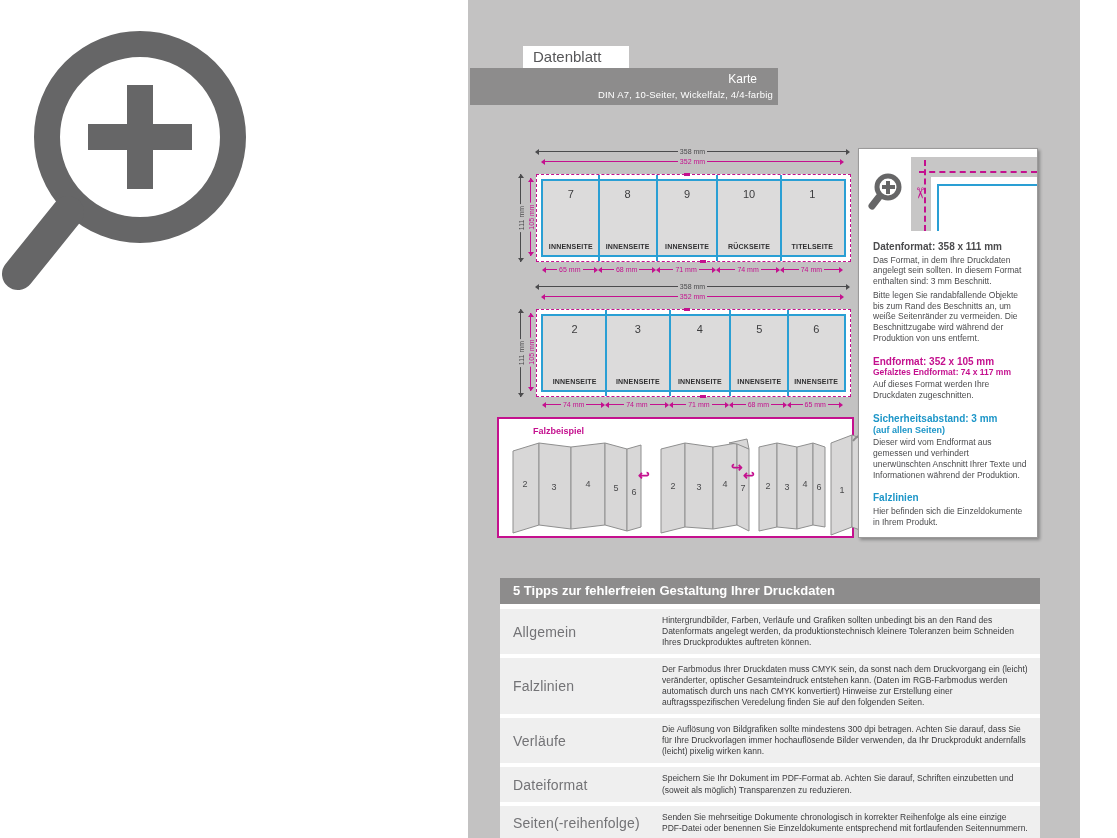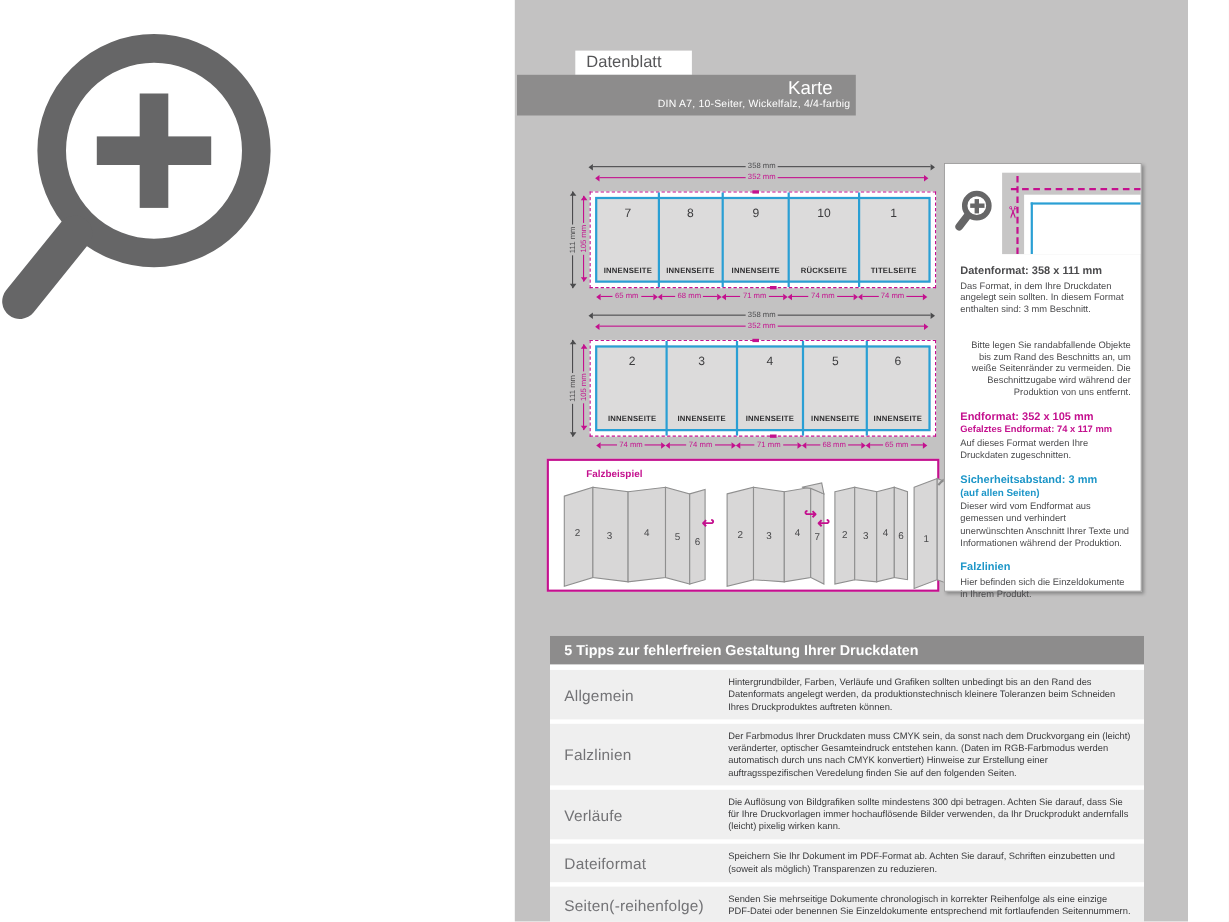--- a/index.html
+++ b/index.html
@@ -5,21 +5,21 @@
   html,body{margin:0;padding:0;background:#fff;}
   .canvas{position:relative;width:1117px;height:838px;background:#fff;overflow:hidden;
           font-family:"Liberation Sans",sans-serif;}
   .strip{position:absolute;left:468px;top:0;width:612px;height:838px;background:#c3c2c2;}
 
   
   .label-datenblatt{position:absolute;left:487px;top:46px;width:106px;height:22px;background:#fff;
     color:#565658;font-size:15px;line-height:22px;padding-left:10px;box-sizing:border-box;margin-left:36px;}
   .banner{position:absolute;left:470px;top:68px;width:308px;height:37px;background:#8d8c8c;color:#fff;
     text-align:right;box-sizing:border-box;padding:2px 5px 0 0;}
-  .banner-title{font-size:17px;line-height:19px;padding-right:16px;}
+  .banner-title{font-size:12px;line-height:19px;padding-right:16px;}
   .banner-sub{font-size:9.5px;line-height:12px;letter-spacing:.2px;}
 
   
   .hdim{position:absolute;display:flex;align-items:center;height:7px;}
   .hdim .hline{flex:1;height:1px;background:currentColor;}
   .hlabel{font-size:7px;line-height:7px;padding:0 2px;background:#c3c2c2;white-space:nowrap;}
   .arrL{width:0;height:0;border-top:3px solid transparent;border-bottom:3px solid transparent;border-right:4px solid currentColor;}
   .arrR{width:0;height:0;border-top:3px solid transparent;border-bottom:3px solid transparent;border-left:4px solid currentColor;}
   .dark{color:#4b4b4d;} .magc{color:#c4108e;}
   .vdim{position:absolute;width:10px;}
@@ -54,21 +54,21 @@
   .detail .dpage{position:absolute;left:20px;top:20px;right:0;bottom:0;background:#fff;}
   .dashH{position:absolute;left:8px;right:0;top:14px;border-top:2px dashed #c4108e;}
   .dashV{position:absolute;left:13px;top:3px;bottom:0;border-left:2px dashed #c4108e;}
   .blueH{position:absolute;left:26px;right:0;top:27px;height:2px;background:#2a9fd4;}
   .blueV{position:absolute;left:26px;top:27px;bottom:0;width:2px;background:#2a9fd4;}
   .scissors{position:absolute;left:3px;top:27px;color:#c4108e;font-size:15px;transform:rotate(90deg);}
   .mini-mag{position:absolute;left:7px;top:22px;}
   .info-text{position:absolute;left:14px;right:9px;top:92px;color:#4b4b4d;}
   .it-h{font-size:10px;font-weight:bold;color:#4b4b4d;line-height:1.15;}
   .it-p{font-size:8.5px;line-height:1.27;margin-top:2px;}
-  .mt9{margin-top:21px;text-align:right;} .mt12{margin-top:12px;}
+  .mt9{margin-top:3px;} .mt12{margin-top:12px;}
   .h-mag{color:#c4108e;} .h-blue{color:#1d96c8;}
   .sub-mag{font-size:8.5px;font-weight:bold;color:#c4108e;line-height:1.2;}
   .sub-blue{font-size:9px;font-weight:bold;color:#1d96c8;line-height:1.2;}
 
   
   .tips{position:absolute;left:500px;top:578px;width:540px;background:#fff;}
   .tips-header{height:26px;background:#8d8c8c;color:#fff;font-size:13px;line-height:26px;padding-left:13px;font-weight:bold;}
   .tips-rows{padding-top:5px;}
   .tip-row{display:flex;background:#efefef;margin-bottom:4px;}
   .tip-row:last-child{margin-bottom:0;}

